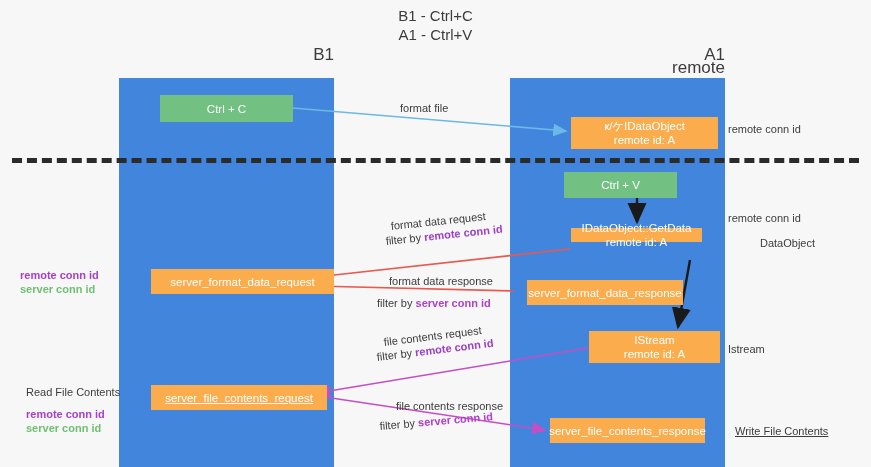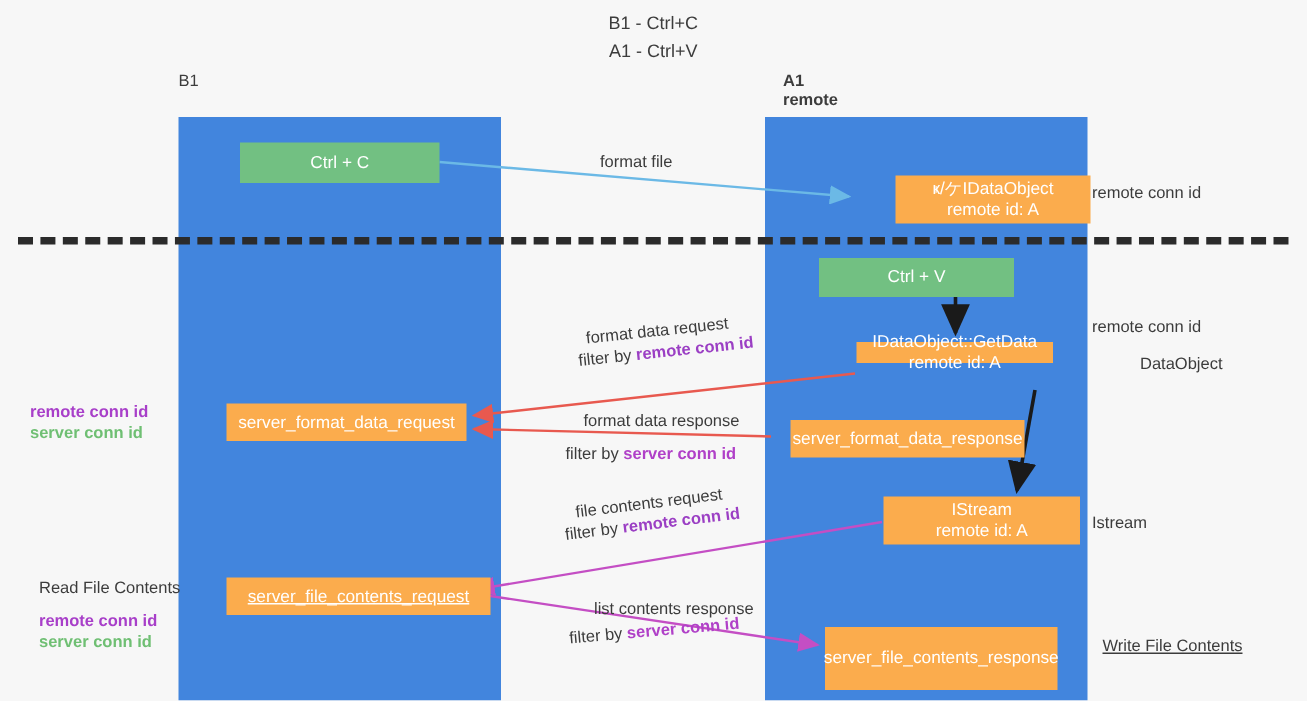--- a/index.html
+++ b/index.html
@@ -13,51 +13,51 @@
   #stage{position:relative;width:871px;height:467px;}
 
   
   .lane{position:absolute;background:#4285dd;}
   #lane-b1{left:119px;top:78px;width:215px;height:389px;}
   #lane-a1{left:510px;top:78px;width:215px;height:389px;}
 
   
   #title{
     position:absolute;left:0;top:6px;width:871px;
-    text-align:center;font-size:12px;line-height:19px;color:#3c3c3c;
+    text-align:center;font-size:15px;line-height:19px;color:#3c3c3c;
   }
   #title div{white-space:pre;}
 
   
   .col-head{
-    position:absolute;text-align:left;font-size:11px;
+    position:absolute;text-align:right;font-size:17px;
     line-height:13px;color:#3c3c3c;width:215px;
   }
   #head-b1{left:119px;top:48px;}
-  #head-a1{left:522px;top:48px;font-weight:bold;}
+  #head-a1{left:510px;top:48px;}
 
   
   .box{
     position:absolute;box-sizing:border-box;
     display:flex;flex-direction:column;align-items:center;justify-content:center;
     color:#ffffff;font-size:11.5px;line-height:14px;text-align:center;
     padding:2px 4px;
   }
   .box.green{background:#72c082;}
   .box.orange{background:#fbac4d;}
 
   #box-ctrlc{left:160px;top:95px;width:133px;height:27px;}
-  #box-ctrlv{left:546px;top:172px;width:130px;height:26px;}
-  #box-idataobject{left:597px;top:117px;width:130px;height:32px;justify-content:space-between;}
+  #box-ctrlv{left:564px;top:172px;width:113px;height:26px;}
+  #box-idataobject{left:571px;top:117px;width:147px;height:32px;justify-content:space-between;}
   #box-getdata{left:571px;top:228px;width:131px;height:14px;}
-  #box-sfdreq{left:151px;top:269px;width:160px;height:25px;}
+  #box-sfdreq{left:151px;top:269px;width:183px;height:25px;}
   #box-sfdresp{left:515px;top:280px;width:156px;height:25px;margin-left:12px;}
   #box-istream{left:589px;top:331px;width:131px;height:32px;}
   #box-sfcreq{left:151px;top:385px;width:176px;height:25px;text-decoration:underline;}
-  #box-sfcresp{left:550px;top:418px;width:155px;height:42px;}
+  #box-sfcresp{left:550px;top:418px;width:155px;height:25px;}
 
   
   #divider{
     position:absolute;left:12px;top:158px;width:847px;height:0;
     border-top:5px dashed #2b2b2b;
   }
 
   
   .edge-label{
     position:absolute;font-size:11px;line-height:14px;color:#3c3c3c;
@@ -190,21 +190,21 @@
 
   <div class="edge-label" id="lbl-fdreq">format data request</div>
   <div class="edge-label" id="lbl-fdreq2"><span>filter by </span><span class="hl-remote">remote conn id</span></div>
 
   <div class="edge-label" id="lbl-fdresp">format data response</div>
   <div class="edge-label" id="lbl-fdresp2"><span>filter by </span><span class="hl-server">server conn id</span></div>
 
   <div class="edge-label" id="lbl-fcreq">file contents request</div>
   <div class="edge-label" id="lbl-fcreq2"><span>filter by </span><span class="hl-remote">remote conn id</span></div>
 
-  <div class="edge-label" id="lbl-fcresp">list contents response</div>
+  <div class="edge-label" id="lbl-fcresp">file contents response</div>
   <div class="edge-label" id="lbl-fcresp2"><span>filter by </span><span class="hl-server">server conn id</span></div>
 
   <div class="side" id="side-l-1">
     <div class="remote">remote conn id</div>
     <div class="server">server conn id</div>
   </div>
   <div class="side" id="side-l-2">
     <div class="plain">Read File Contents</div>
     <div class="remote" style="margin-top:8px;">remote conn id</div>
     <div class="server">server conn id</div>

